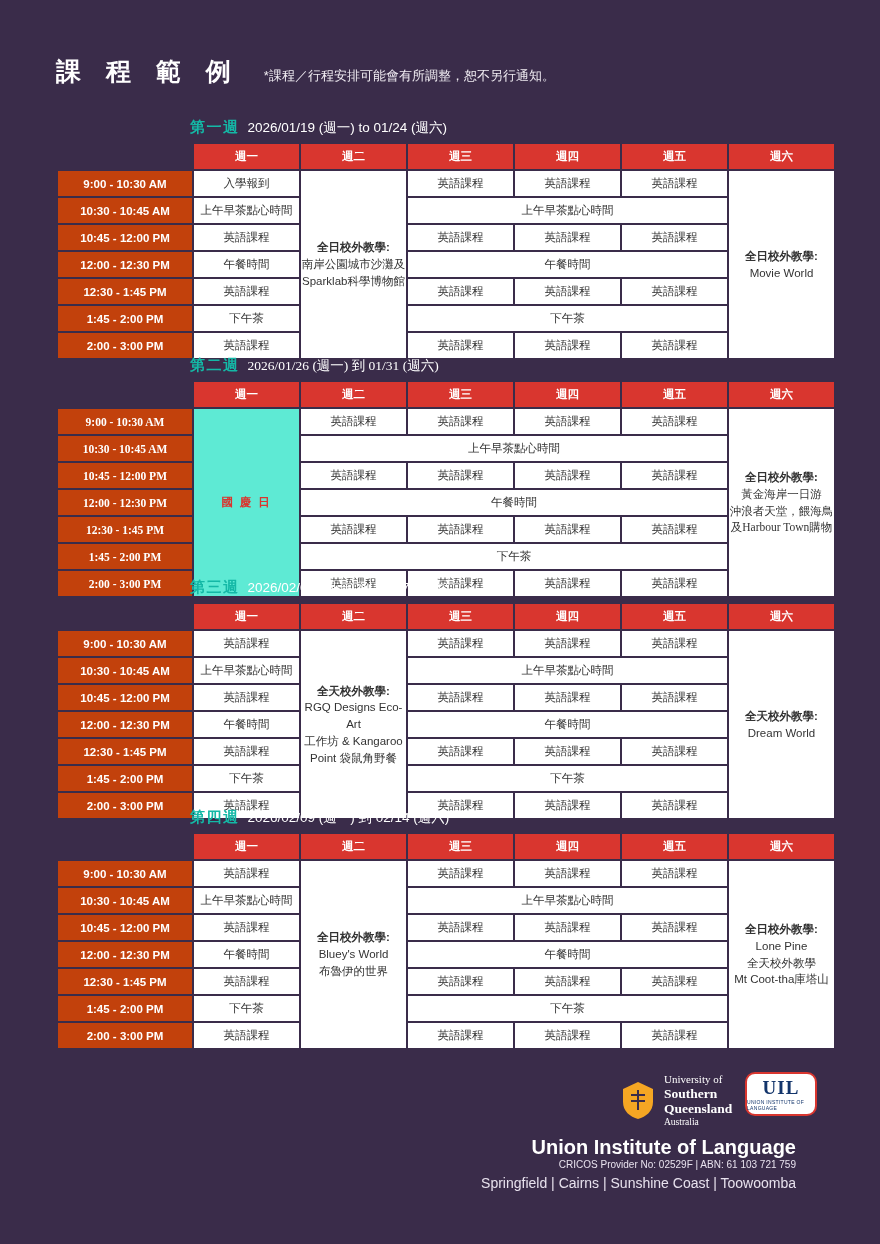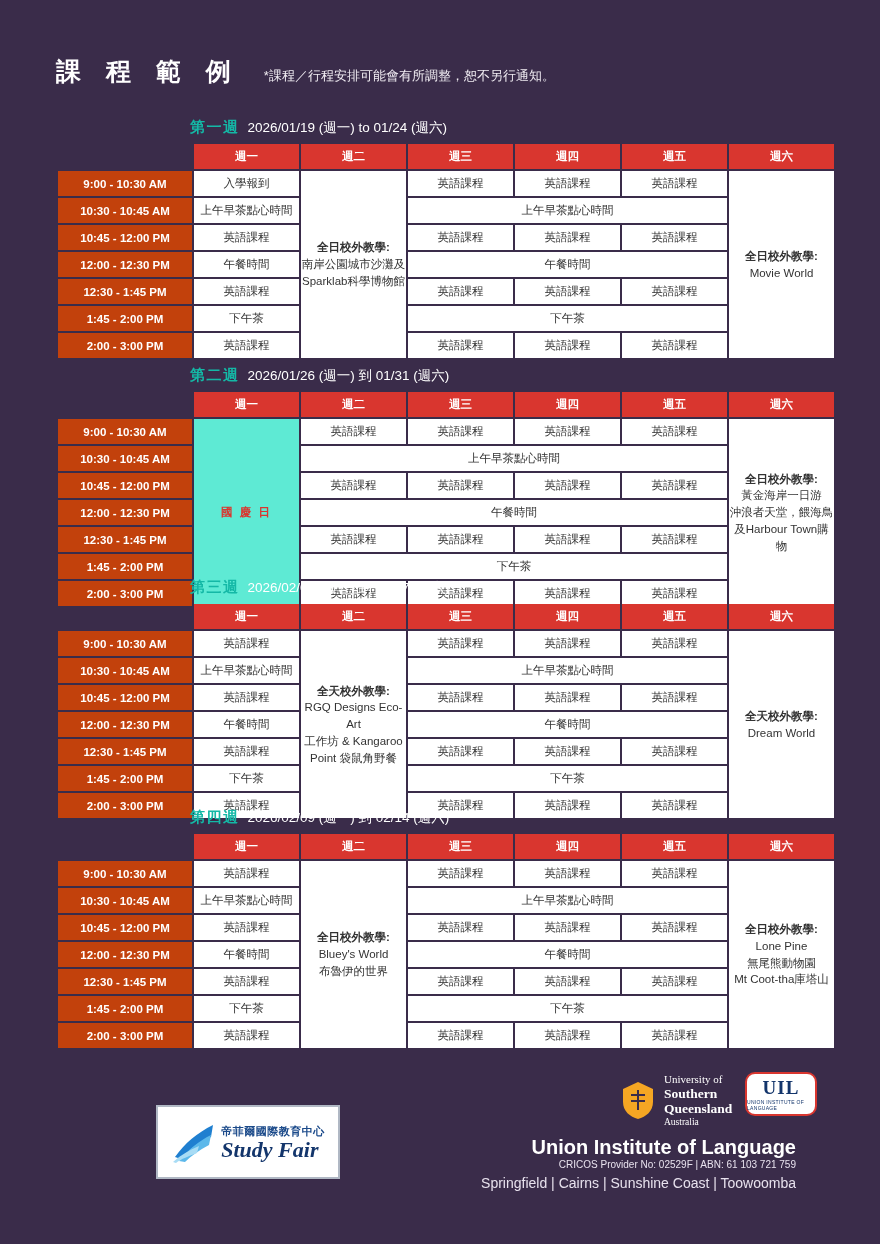--- a/index.html
+++ b/index.html
@@ -237,21 +237,21 @@
         <td class="time">2:00 - 3:00 PM</td>
         <td class="cell">英語課程</td>
         <td class="cell">英語課程</td>
         <td class="cell">英語課程</td>
         <td class="cell">英語課程</td>
       </tr>
     </tbody>
       </table>
   </div>
 
-  <div class="week" style="top:366px;">
+  <div class="week" style="top:356px;font-family:Liberation Serif, serif;">
     <div class="week-head">
       <span class="week-name">第二週</span>
       <span class="week-range">2026/01/26 (週一) 到 01/31 (週六)</span>
     </div>
     <table class="sched">
       <colgroup>
           <col class="timecol">
           <col class="daycol">
           <col class="daycol">
           <col class="daycol">
@@ -434,21 +434,21 @@
           <b>全日校外教學:</b><br>
           <span>Bluey's World</span><br>
           <span>布魯伊的世界</span>
         </td>
         <td class="cell">英語課程</td>
         <td class="cell">英語課程</td>
         <td class="cell">英語課程</td>
         <td class="excursion" rowspan="7">
           <b>全日校外教學:</b><br>
           <span>Lone Pine</span><br>
-          <span>無尾熊動物園</span><br>
+          <span>全天校外教學</span><br>
           <span>Mt Coot-tha庫塔山</span>
         </td>
       </tr>
       <tr>
         <td class="time">10:30 - 10:45 AM</td>
         <td class="cell">上午早茶點心時間</td>
         <td class="cell" colspan="3">上午早茶點心時間</td>
       </tr>
       <tr>
         <td class="time">10:45 - 12:00 PM</td>
@@ -478,35 +478,20 @@
         <td class="time">2:00 - 3:00 PM</td>
         <td class="cell">英語課程</td>
         <td class="cell">英語課程</td>
         <td class="cell">英語課程</td>
         <td class="cell">英語課程</td>
       </tr>
     </tbody>
       </table>
   </div>
 
-  <div class="studyfair">
-    <div class="sf-inner">
-      <div class="sf-mark">
-        <svg width="46" height="46" viewBox="0 0 46 46" aria-hidden="true">
-          <path d="M4 38 C14 24, 26 14, 42 6 L40 18 C28 24, 18 30, 10 40 Z" fill="#1f7fd0"></path>
-          <path d="M8 42 C18 30, 28 22, 40 16 L38 26 C28 31, 20 37, 14 43 Z" fill="#5cb8ea"></path>
-          <path d="M2 43 C10 36, 18 31, 28 27 L26 34 C18 37, 10 40, 5 44 Z" fill="#a8dcf5"></path>
-        </svg>
-      </div>
-      <div class="sf-text">
-        <div class="sf-cn">帝菲爾國際教育中心</div>
-        <div class="sf-en">Study Fair</div>
-      </div>
-    </div>
-  </div>
 
   <div class="usq-logo">
     <div class="usq-mark">
       <svg width="36" height="40" viewBox="0 0 36 40" aria-hidden="true">
         <path d="M18 2 L33 9 V22 C33 31, 26 37, 18 39 C10 37, 3 31, 3 22 V9 Z" fill="#f5a623"></path>
         <path d="M18 10 L18 30 M11 15 L25 15 M11 21 L25 21" stroke="#3a2c4a" stroke-width="2" fill="none"></path>
       </svg>
     </div>
     <div class="usq-text">
       <div class="usq-l1">University of</div>

